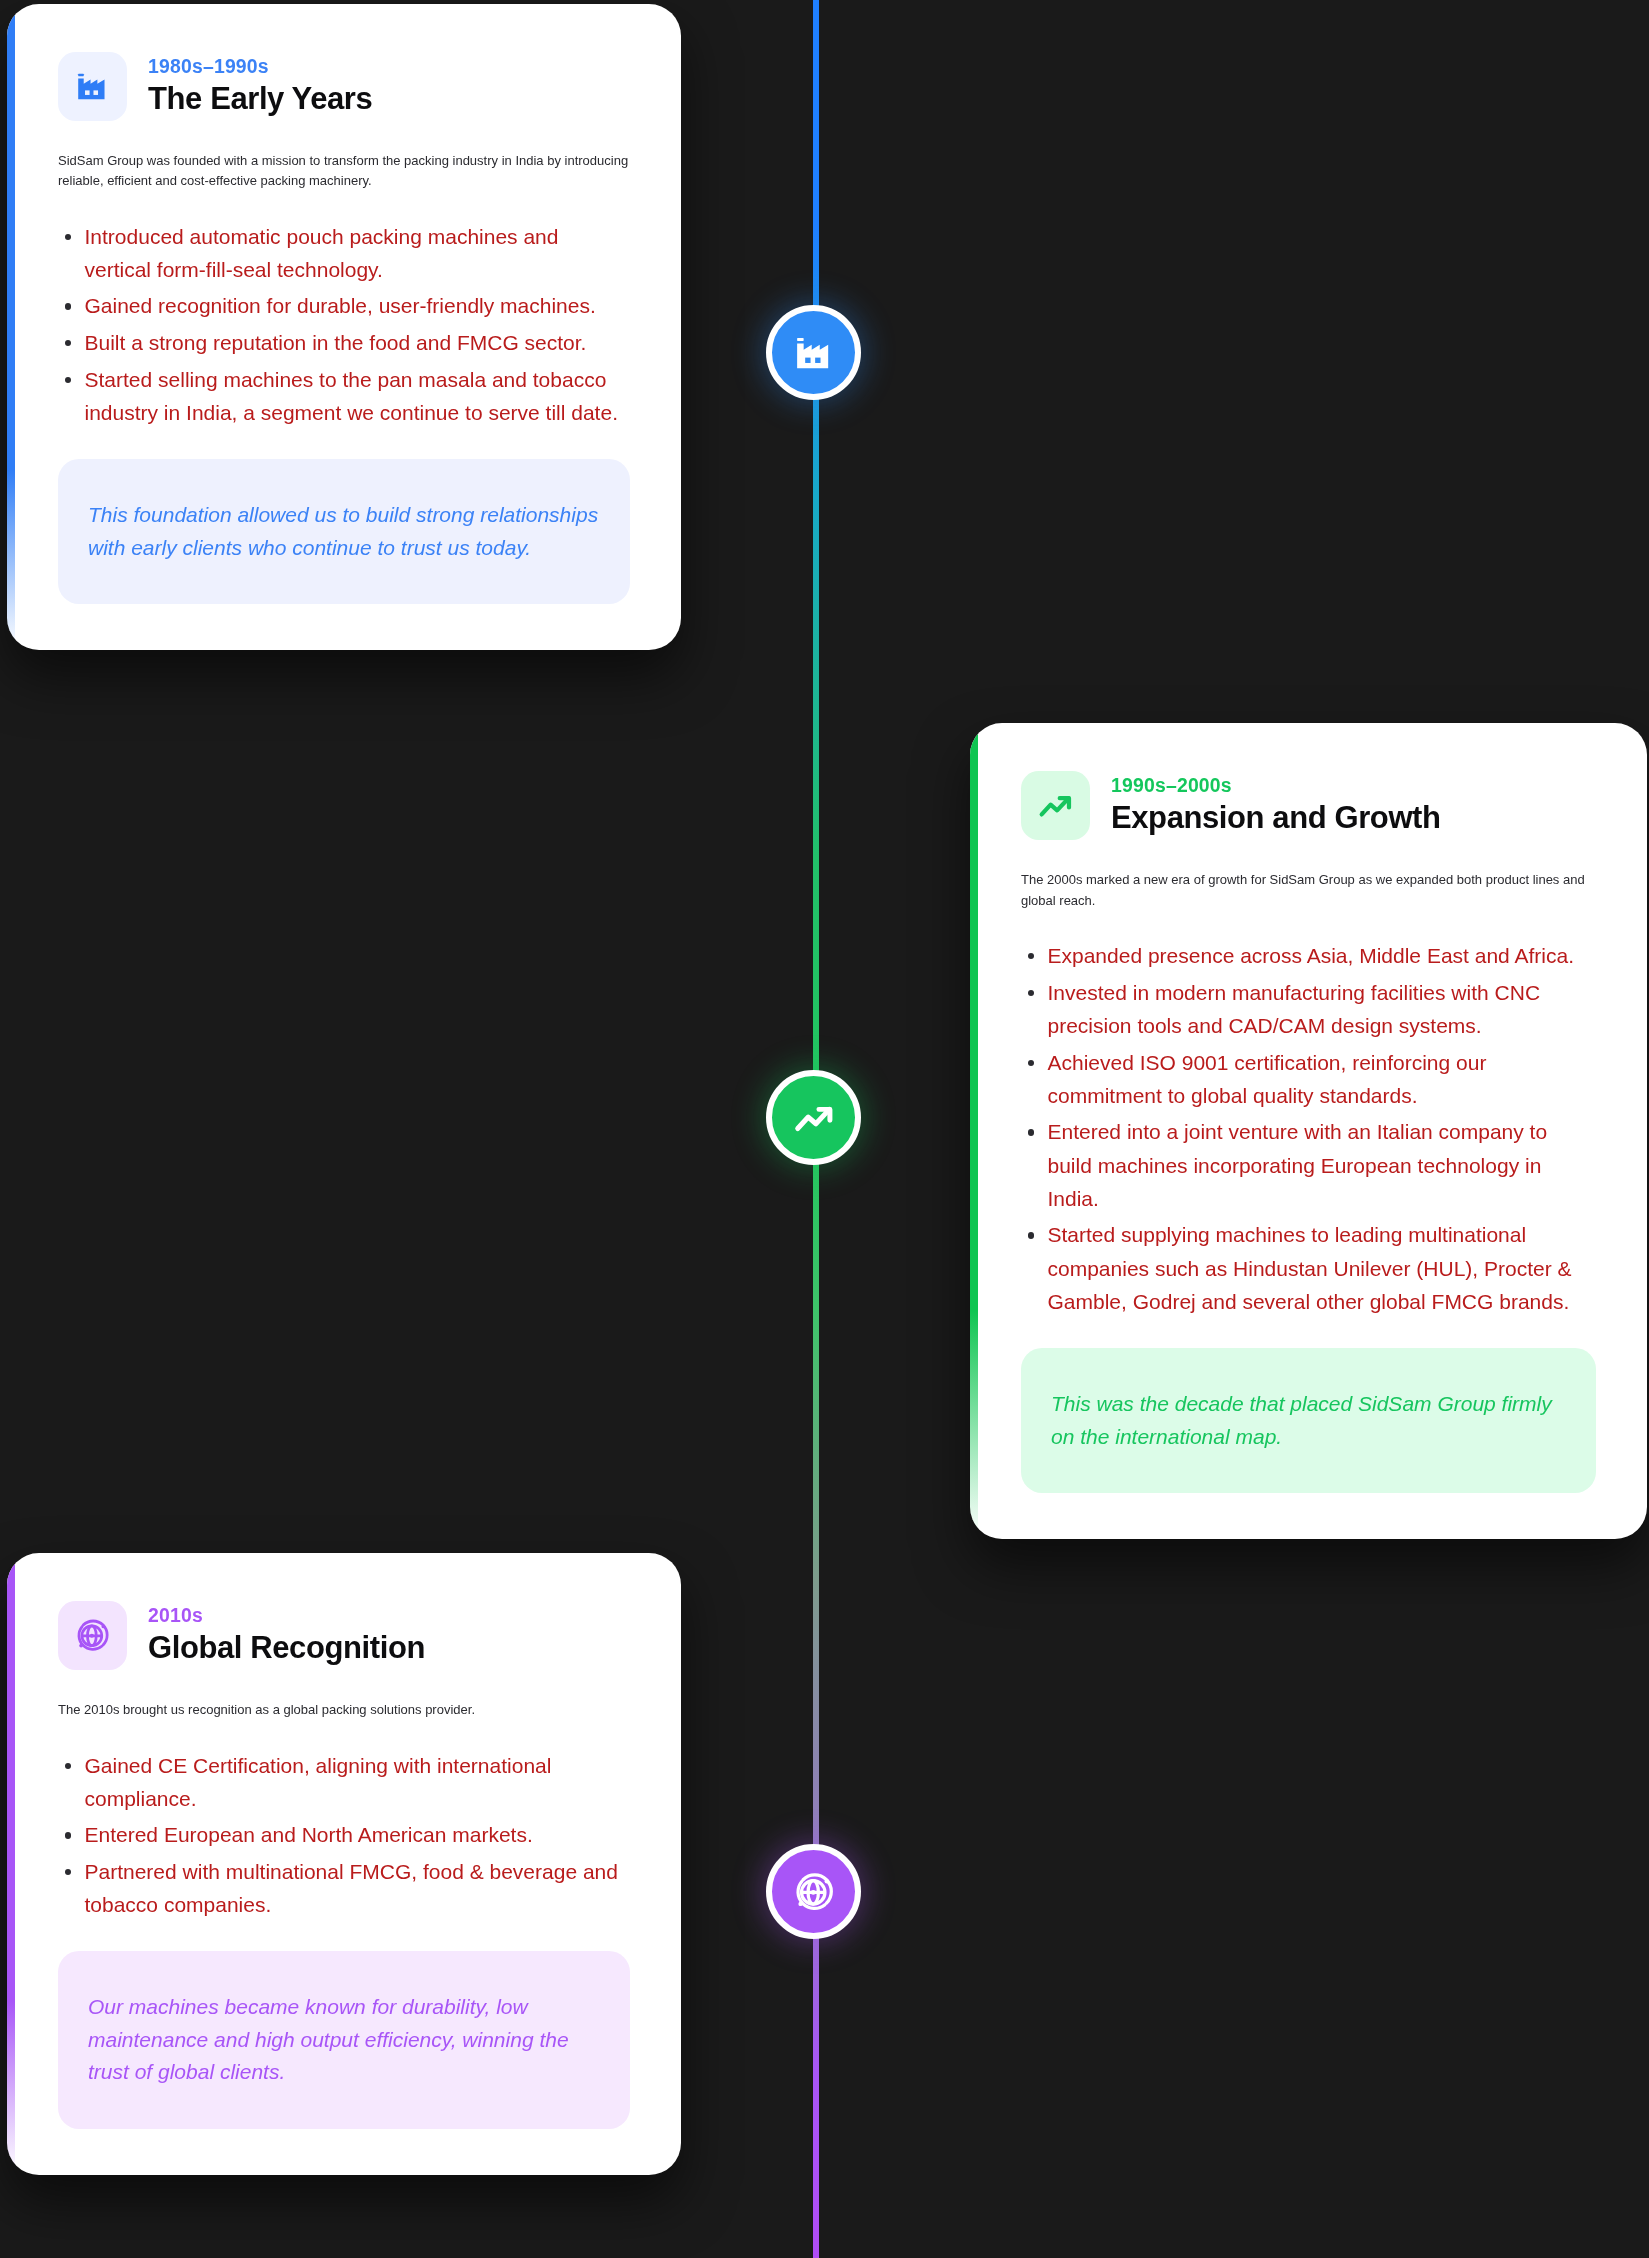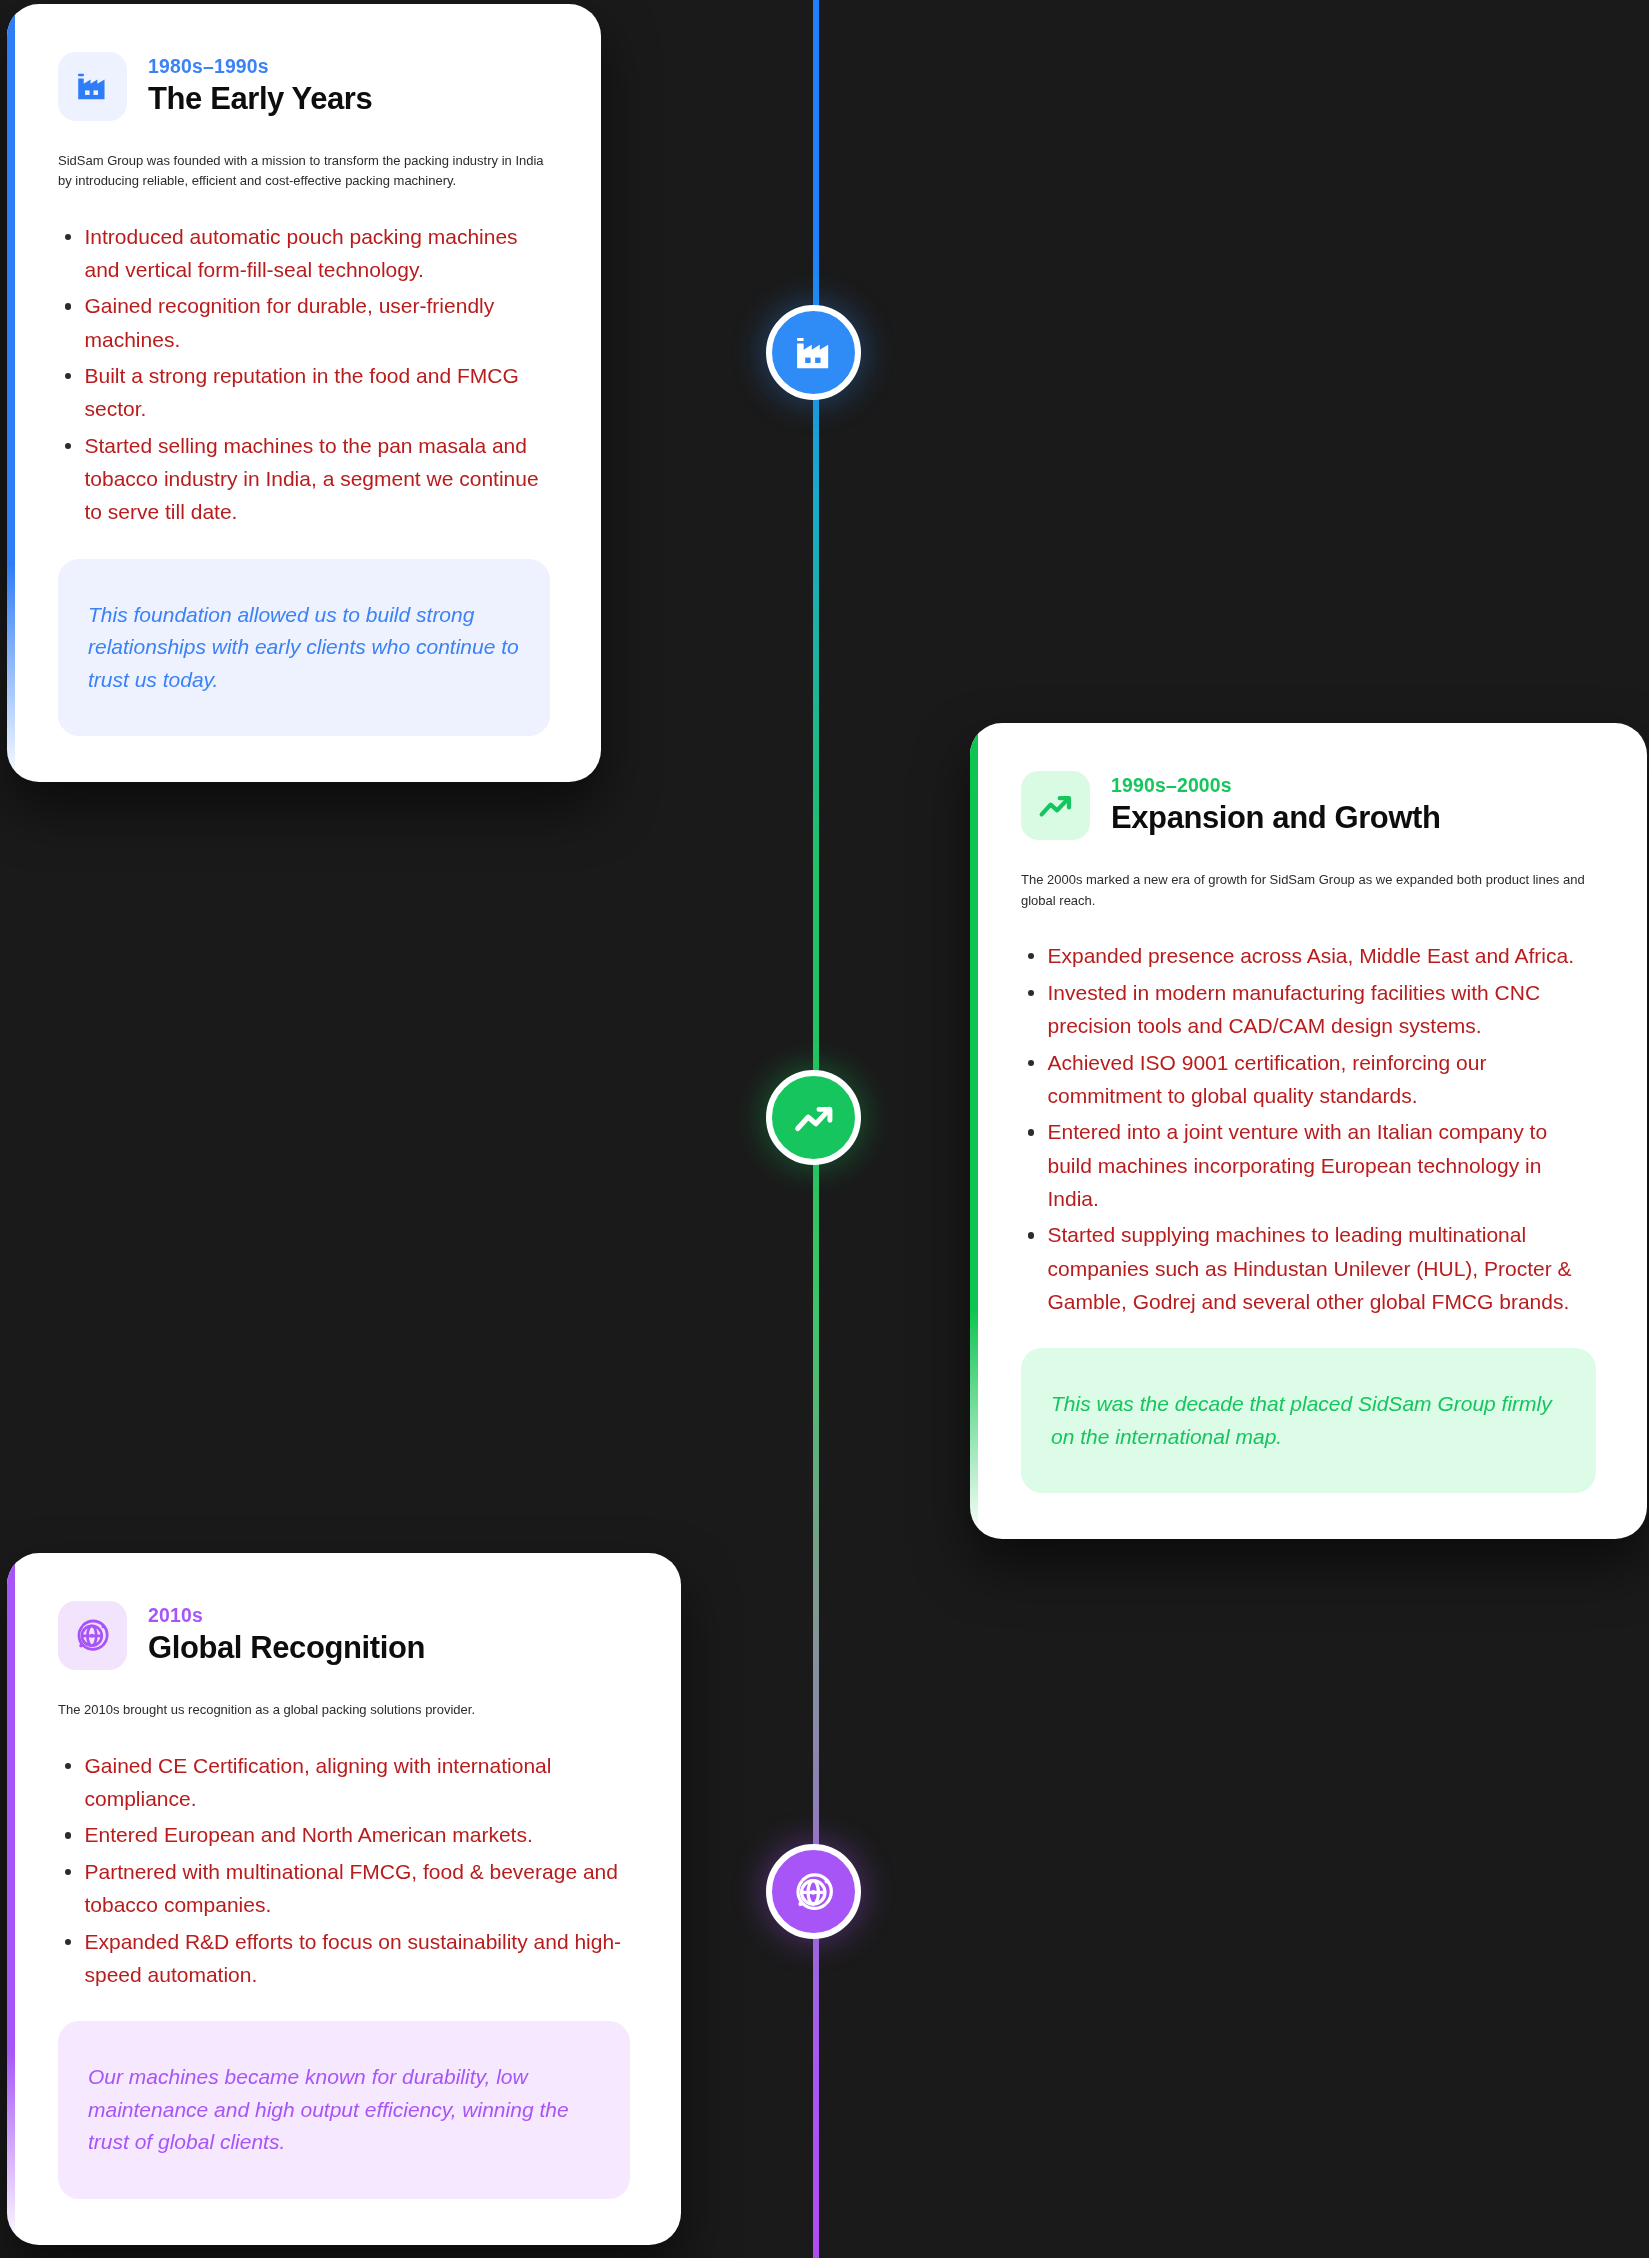--- a/index.html
+++ b/index.html
@@ -156,21 +156,21 @@
     padding: 40px 30px;
     font-style: italic;
     font-size: 21px;
     line-height: 1.55;
   }
   .quote.q-blue   { background: #eef1fe; color: #3b82f6; }
   .quote.q-green  { background: #dcfce8; color: #16c55e; }
   .quote.q-purple { background: #f6e8fe; color: #a855f7; }
 
   
-  #card-early      { left: 7px;   top: 3.5px;    width: 594px; }
+  #card-early      { left: 7px;   top: 3.5px;    width: 674px; }
   #node-early      { left: 766px; top: 305px; }
 
   #card-expansion  { left: 942px; top: 723px; width: 677px; margin-left: 28px; }
   #node-expansion  { left: 766px;  top: 1070px; }
 
   #card-global     { left: 7px;   top: 1553px; width: 674px; }
   #node-global     { left: 766px; top: 1844px; }
 </style>
 </head>
 <body>
@@ -277,21 +277,20 @@
           <div class="card-title">Global Recognition</div>
         </div>
       </div>
 
       <p class="lede">The 2010s brought us recognition as a global packing solutions provider.</p>
 
       <ul class="points">
         <li>Gained CE Certification, aligning with international compliance.</li>
         <li>Entered European and North American markets.</li>
         <li>Partnered with multinational FMCG, food &amp; beverage and tobacco companies.</li>
-        <li>Expanded R&amp;D efforts to focus on sustainability and high-speed automation.</li>
       </ul>
 
       <div class="quote q-purple">Our machines became known for durability, low maintenance and high output efficiency, winning the trust of global clients.</div>
     </div>
   </div>
 
   <div class="node purple" id="node-global">
     <svg viewBox="0 0 24 24" fill="none" stroke="#ffffff" stroke-width="1.7" aria-hidden="true">
       <circle cx="11.6" cy="12.2" r="6.1"></circle>
       <ellipse cx="11.6" cy="12.2" rx="2.7" ry="6.1"></ellipse>

